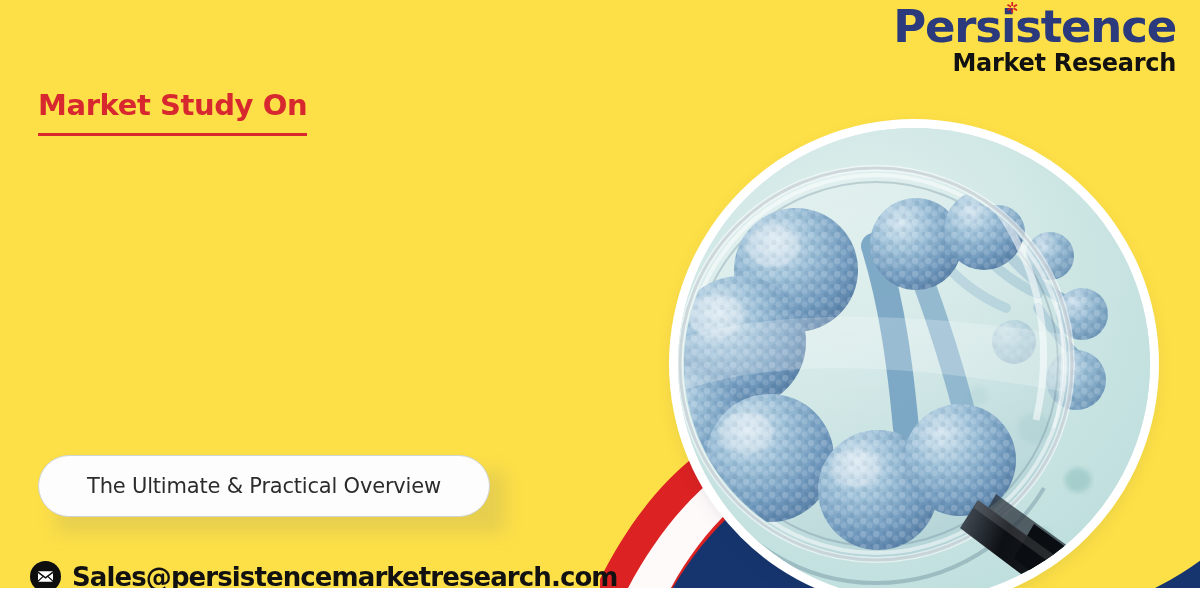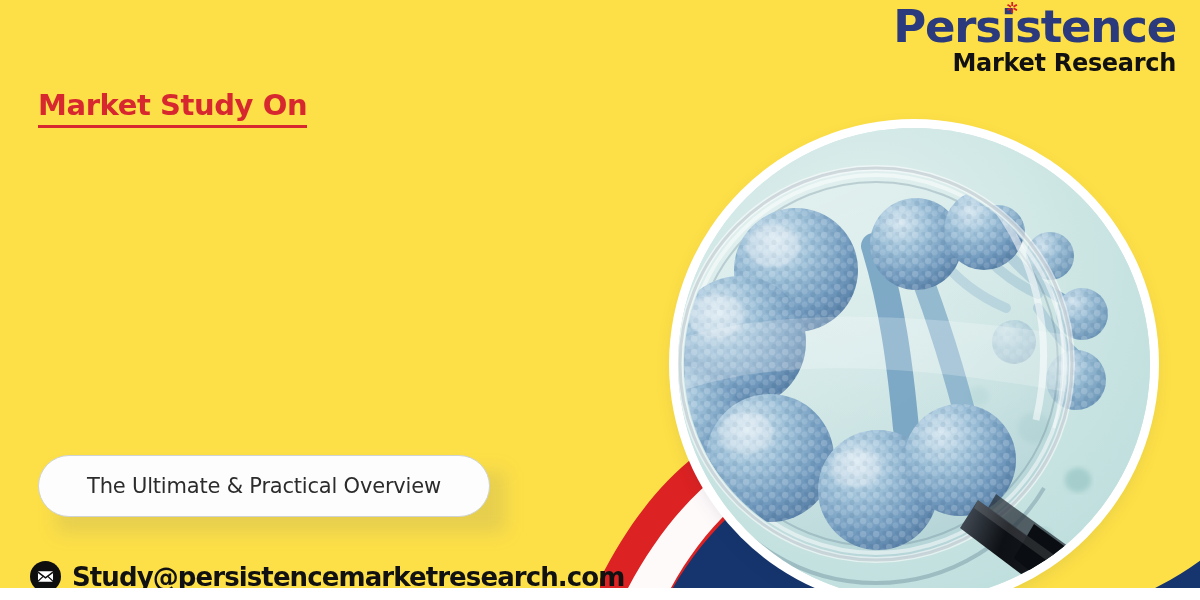--- a/index.html
+++ b/index.html
@@ -70,21 +70,21 @@
   .eyebrow {
     position: absolute;
     left: 38px;
     top: 88px;
     font-family: "DejaVu Sans", sans-serif;
     font-size: 29px;
     font-weight: bold;
     color: #d8282f;
     letter-spacing: -0.4px;
     border-bottom: 3px solid #d8282f;
-    padding-bottom: 3px;
+    padding-bottom: 11px;
     display: inline-block;
   }
 
   .headline {
     position: absolute;
     left: 36px;
     top: 182px;
     width: 540px;
     font-family: "DejaVu Sans", sans-serif;
     font-size: 49px;
@@ -396,17 +396,17 @@
     </div>
 
     <div class="email-row">
       <span class="mail-icon">
         <svg width="19" height="19" viewBox="0 0 24 24" aria-hidden="true">
           <rect x="2.5" y="5.5" width="19" height="13" rx="1.2" fill="#ffffff"></rect>
           <path d="M2.5 6.4 L12 13.6 L21.5 6.4" fill="none" stroke="#0e0e0e" stroke-width="1.9"></path>
           <path d="M2.5 18 L9.4 11.6 M21.5 18 L14.6 11.6" fill="none" stroke="#0e0e0e" stroke-width="1.5"></path>
         </svg>
       </span>
-      <span class="email-text">Study@persistencemarketresearch.com</span>
+      <span class="email-text">Sales@persistencemarketresearch.com</span>
     </div>
   </div>
 
 </div>
 
 </body></html>

